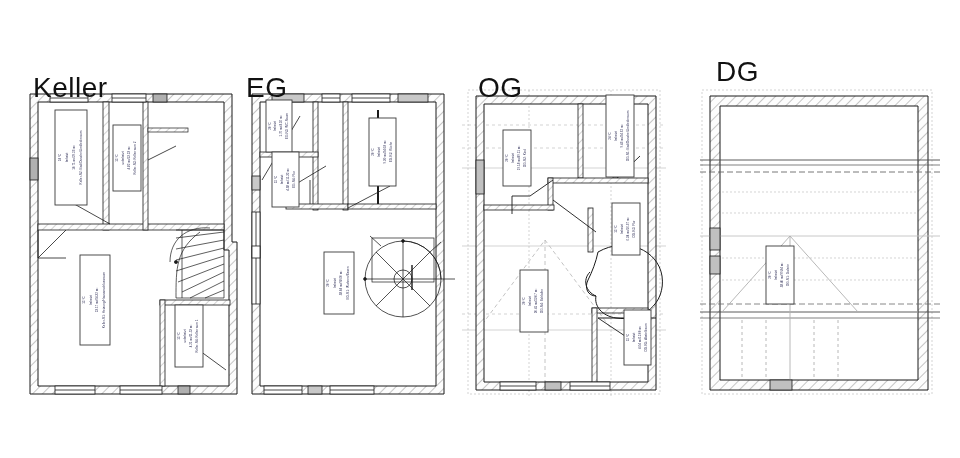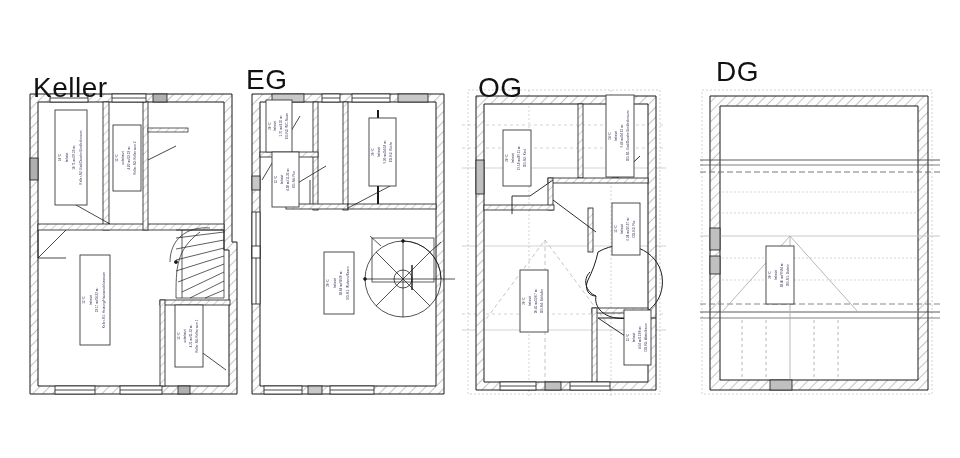--- a/index.html
+++ b/index.html
@@ -18,21 +18,21 @@
     font-family:"Liberation Sans", sans-serif;
     fill:#2b2b55;
   }
 </style>
 </head>
 <body>
 
 <div id="sheet">
 
   <div class="plan-title" style="left:33px;top:44px;">Keller</div>
-  <div class="plan-title" style="left:246px;top:36px;">EG</div>
+  <div class="plan-title" style="left:246px;top:44px;">EG</div>
   <div class="plan-title" style="left:478px;top:44px;">OG</div>
   <div class="plan-title" style="left:716px;top:28px;">DG</div>
 
   <svg id="drawing" width="960" height="458" viewBox="0 0 960 458">
     <defs>
       <pattern id="wallHatch" width="7" height="7" patternTransform="rotate(45)" patternUnits="userSpaceOnUse">
         <rect width="7" height="7" fill="#fdfdfd"></rect>
         <line x1="0" y1="0" x2="0" y2="7" stroke="#5a5a5a" stroke-width="0.7"></line>
       </pattern>
       <pattern id="wallHatchL" width="6" height="6" patternTransform="rotate(45)" patternUnits="userSpaceOnUse">

